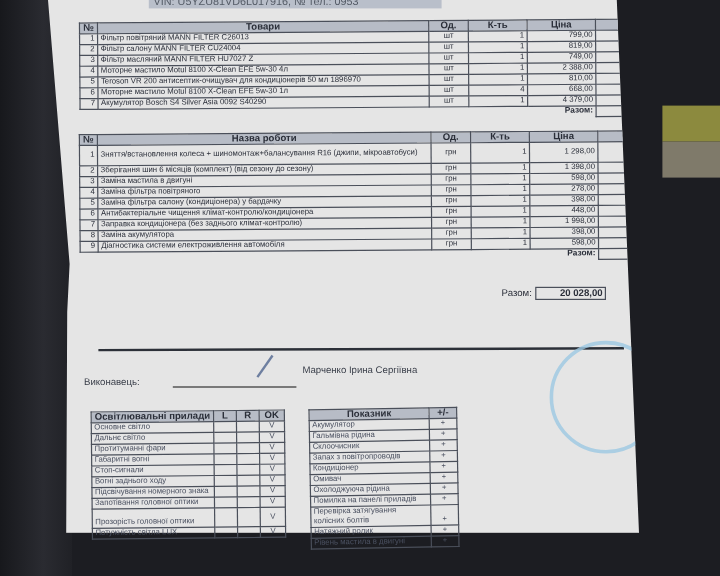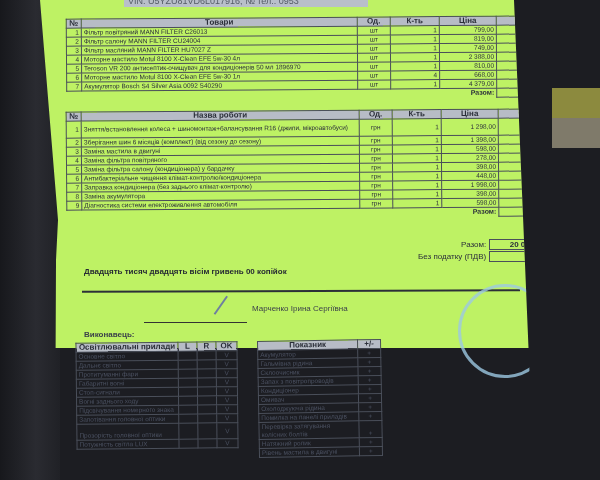--- a/index.html
+++ b/index.html
@@ -6,43 +6,43 @@
   body {
     width:600px; height:480px; overflow:hidden; position:relative;
     background:#1c1d22;
     font-family:"Liberation Sans", sans-serif;
   }
   .bg-strip-yellow { position:absolute; left:552px; top:88px; width:48px; height:30px; background:#8c8a3e; }
   .bg-strip-white  { position:absolute; left:552px; top:118px; width:48px; height:30px; background:#7f7a6a; }
   .bg-dark-left { position:absolute; left:0; top:0; width:60px; height:480px;
     background:linear-gradient(90deg,#17181c,#2a2b31 60%,#202126); }
   .paper {
-    position:absolute; left:38px; top:0; width:516px; height:348px;
-    background:#bef264;
+    position:absolute; left:38px; top:0; width:516px; height:444px;
+    background:#e5e5e5;
     clip-path:polygon(2px 0, 476px 0, 496px 480px, 17px 480px, 18px 260px, 20px 220px);
     color:#2b2f3a;
   }
   .vin { position:absolute; left:86px; top:-5px; width:240px; height:12px;
     background:#b9bfca; font-size:9px; color:#545b66; padding-left:4px; line-height:12px; }
   table { border-collapse:collapse; position:absolute; }
   td, th { border:1px solid #4a4f5a; padding:0 2px; font-size:6.5px; line-height:8px; white-space:nowrap; overflow:hidden; }
   th { background:#b7bcc6; font-size:8px; font-weight:bold; color:#2a2e38; }
   .num { text-align:right; }
   .c { text-align:center; }
   .goods { left:28px; top:17px; width:492px; transform:rotate(-0.4deg); }
   .works { left:28px; top:110px; width:494px; transform:rotate(-0.4deg); }
   .total-lbl { border:none; text-align:right; font-weight:bold; font-size:7px; }
   .total-val { font-weight:bold; font-size:8px; text-align:right; }
   .summary { position:absolute; left:380px; top:238px; font-size:8px; }
   .summary .row { display:flex; justify-content:flex-end; align-items:center; height:12px; }
   .summary .box { border:1px solid #4a4f5a; width:55px; text-align:right; padding-right:2px; margin-left:3px; }
   .words { position:absolute; left:46px; top:265px; font-size:8px; color:#44495a; }
   .words .bold { font-weight:bold; color:#262a33; margin-top:2px; }
   .hr { position:absolute; left:44px; top:290px; width:438px; height:2px; background:#2c3038; transform:rotate(-0.2deg); }
-  .performer { position:absolute; left:46px; top:314px; font-size:8px; font-weight:bold; color:#3a3f4a;margin-top:16px; }
+  .performer { position:absolute; left:32px; top:314px; font-size:8px; font-weight:normal; color:#3a3f4a; }
   .sig-line { position:absolute; left:106px; top:322px; width:103px; height:1px; background:#333; }
   .sig { position:absolute; left:180px; top:300px; width:20px; height:22px; border-left:2px solid #6e7fa0; transform:rotate(35deg); }
   .name { position:absolute; left:214px; top:304px; font-size:8px; color:#3a3f4a; }
   .stamp { position:absolute; left:420px; top:284px; width:88px; height:88px; border-radius:50%;
     border:3px solid #9cc8e2; opacity:.8; }
   .mp { position:absolute; left:442px; top:300px; width:34px; height:32px; border:1px solid #333;
     font-size:8px; font-weight:bold; text-align:center; line-height:26px; background:rgba(230,234,242,.6); }
   .light { left:38px; top:342px; width:162px; transform:rotate(-0.6deg); }
   .ind { left:220px; top:340px; width:124px; transform:rotate(-1deg); }
   .light td, .ind td { font-size:6.5px; color:#4a5060; height:8px; }
@@ -222,28 +222,23 @@
           <td class="total-val">7 412</td>
         </tr>
     </tbody>
   </table>
 
   <div class="summary">
     <div class="row">
         <span>Разом:</span>
         <span class="box" style="font-weight:bold">20 028,00</span>
       </div>
-    <div class="row">
-        <span>Без податку (ПДВ)</span>
-        <span class="box">0,00</span>
-      </div>
   </div>
 
   <div class="words">
-    <div class="bold">Двадцять тисяч двадцять вісім гривень 00 копійок</div>
   </div>
 
   <div class="hr"></div>
 
   <div class="performer">Виконавець:</div>
   <div class="sig-line"></div>
   <div class="sig"></div>
   <div class="name">Марченко Ірина Сергіївна</div>
 
   <div class="stamp"></div>

